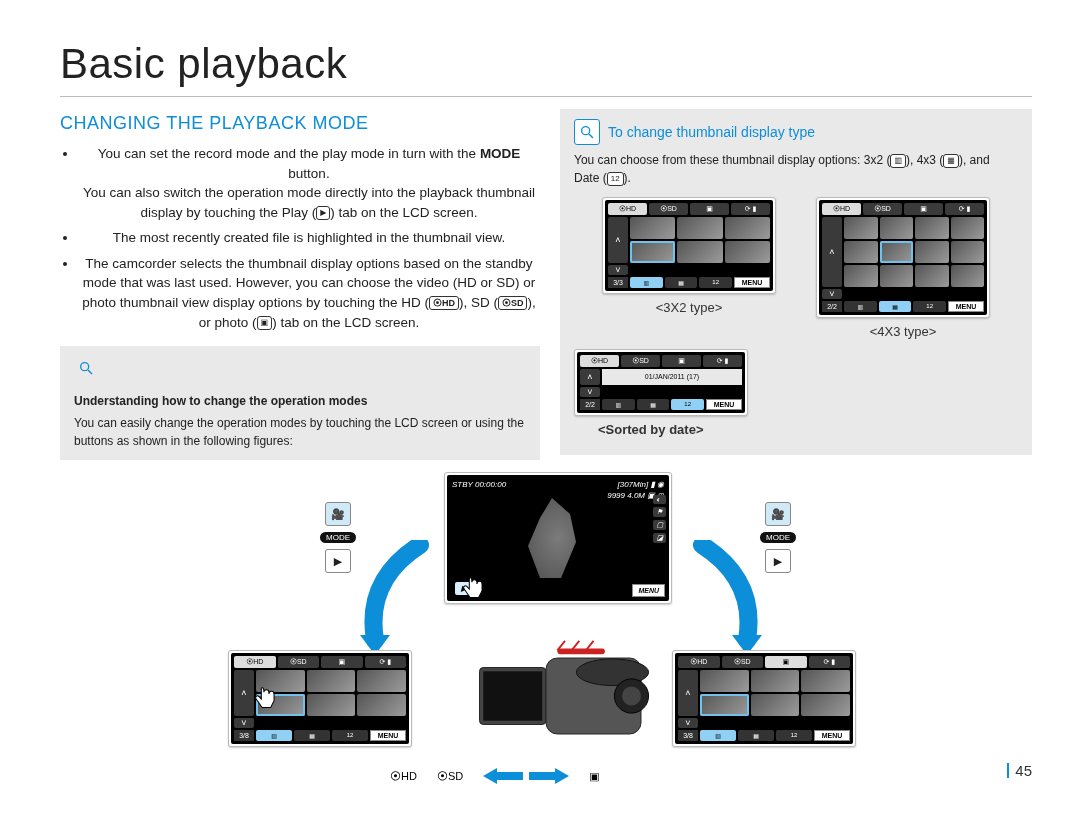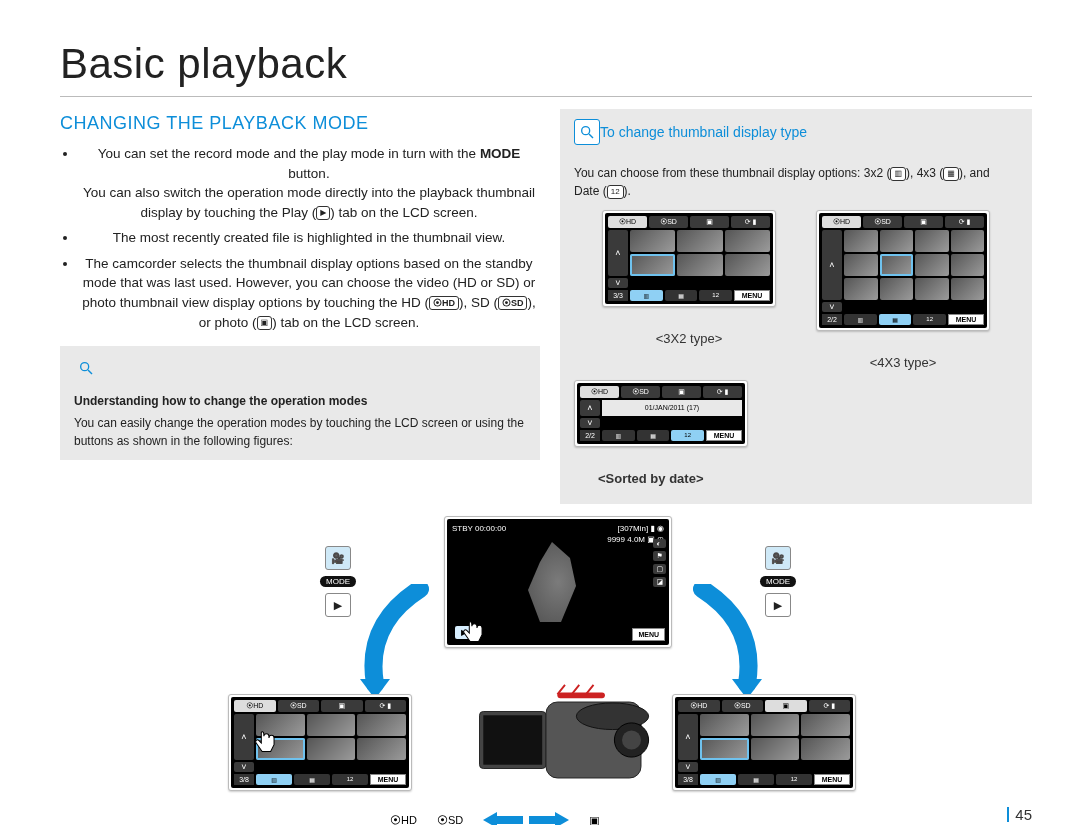--- a/index.html
+++ b/index.html
@@ -36,22 +36,22 @@
   .left-col { width: 480px; }
   .right-box {
     flex: 1;
     background: #e9e9e9;
     padding: 10px 14px 18px 14px;
     position: relative;
   }
   .right-box .header-row {
     display: flex;
     align-items: center;
-    gap: 0;
-    margin-bottom: 19px;
+    gap: 8px;
+    margin-bottom: 6px;
   }
   .mag-icon {
     width: 24px; height: 24px;
     border: 1px solid #0d8ed9;
     border-radius: 3px;
     display:flex; align-items:center; justify-content:center;
     background:#fff;
   }
   .mag-icon svg { width:16px; height:16px; }
   .right-box h3 {
@@ -80,21 +80,21 @@
     gap: 12px;
     padding: 10px 14px;
     margin-top: 14px;
     align-items: flex-start;
     flex-direction: column;
   }
   .note-box .mag-icon { border:none; background:transparent; }
   .note-text { font-size: 12px; line-height: 1.5; }
   .note-text strong { display:block; margin-bottom:4px; }
   .thumb-row { display:flex; gap:40px; justify-content:center; margin-top:6px; }
-  .thumb-caption { text-align:center; font-size:13px; margin-top:24px; color:#333; }
+  .thumb-caption { text-align:center; font-size:13px; margin-top:6px; color:#333; }
 
   
   .lcd {
     width: 168px;
     background:#fff;
     border:1px solid #bbb;
     border-radius:3px;
     padding:2px;
     box-shadow: 0 1px 2px rgba(0,0,0,0.2);
   }
@@ -154,21 +154,21 @@
   .mini-label {
     font-size:8px; background:#111; color:#fff; border-radius:8px;
     padding:1px 6px;
   }
   .lcd.big { width:178px; position:absolute; }
   .lcd.b1 { left:168px; top:182px; }
   .lcd.b2 { left:612px; top:182px; }
   .lcd.stby {
     position:absolute; left:384px; top:4px; width:222px;
   }
-  .lcd.stby .screen { height:120px; position:relative; }
+  .lcd.stby .screen { height:120px; position:relative;font-style:italic; }
   .lcd.stby .top-ln { color:#fff; font-size:8px; display:flex; justify-content:space-between; padding:2px 2px 0 2px;}
   .lcd.stby .side-ic { position:absolute; right:3px; top:20px; display:flex; flex-direction:column; gap:3px;}
   .lcd.stby .side-ic span { background:#3a3a3a; color:#fff; font-size:7px; padding:1px 3px; border-radius:2px;}
   .lcd.stby .ghost {
     position:absolute; left:50%; top:50%; transform:translate(-50%,-50%);
     width:60px; height:80px;
     background: radial-gradient(ellipse at center, #9a9a9a 0%, #6f6f6f 80%);
     clip-path: polygon(40% 0,70% 20%,80% 55%,55% 100%,20% 100%,0 60%,20% 25%);
     opacity:0.8;
   }

